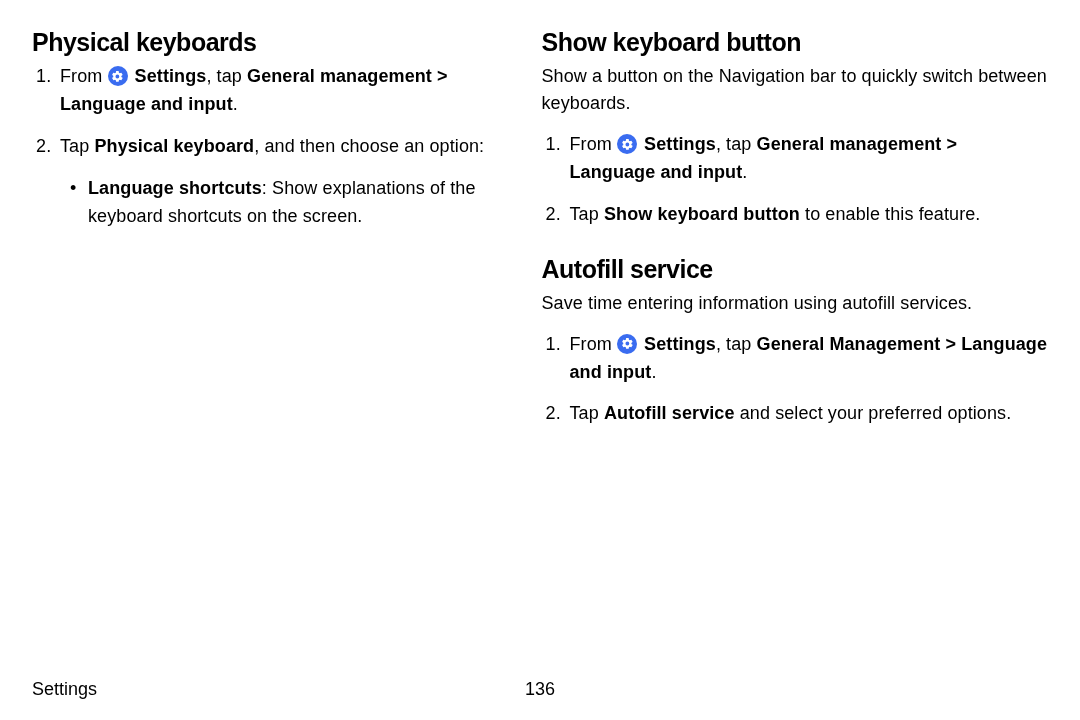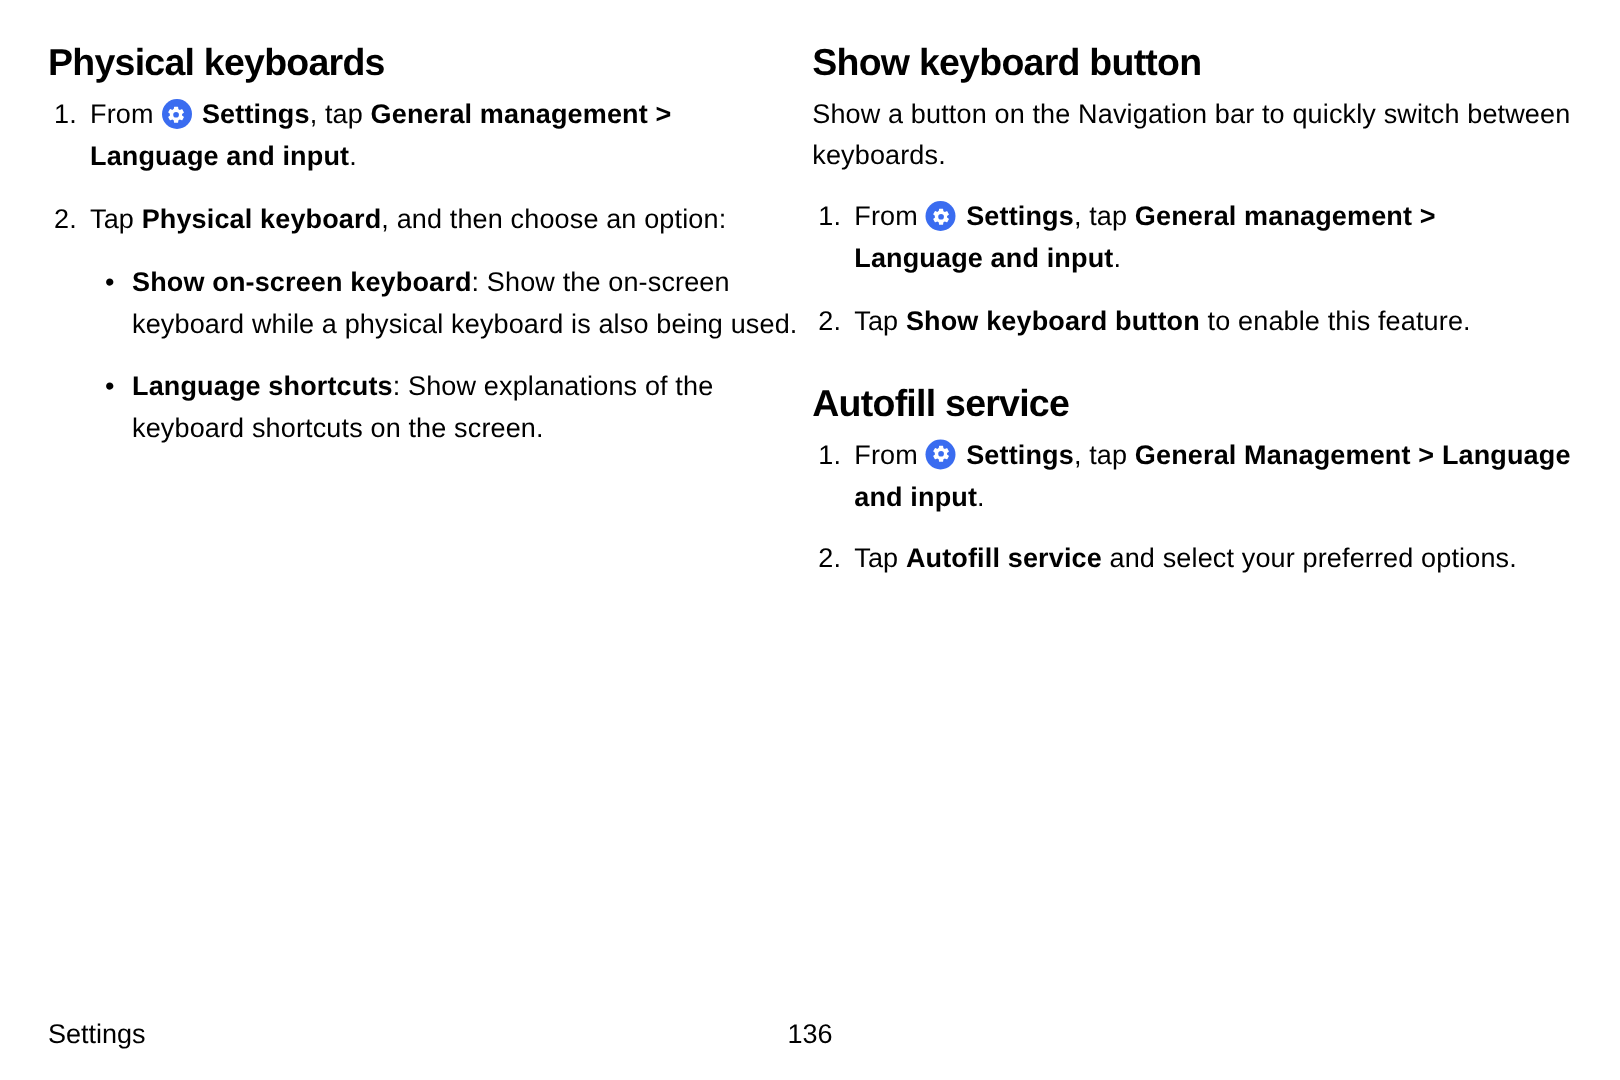--- a/index.html
+++ b/index.html
@@ -112,21 +112,20 @@
           <span>From </span><span class="gear-icon">
               <svg viewBox="0 0 24 24">
                 <path d="M19.14,12.94a7.07,7.07,0,0,0,.05-.94,7.07,7.07,0,0,0-.05-.94l2.11-1.65a.5.5,0,0,0,.12-.64l-2-3.46a.5.5,0,0,0-.61-.22l-2.49,1a7,7,0,0,0-1.62-.94l-.38-2.65A.5.5,0,0,0,13.78,2H9.78a.5.5,0,0,0-.49.42L8.91,5.07a7,7,0,0,0-1.62.94l-2.49-1a.5.5,0,0,0-.61.22l-2,3.46a.5.5,0,0,0,.12.64L4.42,11a7.07,7.07,0,0,0-.5.94,7.07,7.07,0,0,0,.5.94L2.31,14.53a.5.5,0,0,0-.12.64l2,3.46a.5.5,0,0,0,.61.22l2.49-1a7,7,0,0,0,1.62.94l.38,2.65a.5.5,0,0,0,.49.42h4a.5.5,0,0,0,.49-.42l.38-2.65a7,7,0,0,0,1.62-.94l2.49,1a.5.5,0,0,0,.61-.22l2-3.46a.5.5,0,0,0-.12-.64ZM11.78,15.5A3.5,3.5,0,1,1,15.28,12,3.5,3.5,0,0,1,11.78,15.5Z"></path>
               </svg>
             </span>
           <span class="b">Settings</span><span>, tap </span><span class="b">General management</span><span class="b"> &gt; </span><span class="b">Language and input</span><span>.</span>
         </li>
         <li>
           <span>Tap </span><span class="b">Physical keyboard</span><span>, and then choose an option:</span>
           <ul>
-            <li><span class="b">Show on-screen keyboard</span><span>: Show the on-screen keyboard while a physical keyboard is also being used.</span></li>
             <li><span class="b">Language shortcuts</span><span>: Show explanations of the keyboard shortcuts on the screen.</span></li>
           </ul>
         </li>
       </ol>
     </div>
 
     <div class="col">
       <h2>Show keyboard button</h2>
       <p class="intro">Show a button on the Navigation bar to quickly switch between keyboards.</p>
       <ol>
@@ -137,20 +136,21 @@
               </svg>
             </span>
           <span class="b">Settings</span><span>, tap </span><span class="b">General management</span><span class="b"> &gt; </span><span class="b">Language and input</span><span>.</span>
         </li>
         <li>
           <span>Tap </span><span class="b">Show keyboard button</span><span> to enable this feature.</span>
         </li>
       </ol>
 
       <h2 class="section-gap">Autofill service</h2>
+      <p class="intro">Save time entering information using autofill services.</p>
       <ol>
         <li>
           <span>From </span><span class="gear-icon">
               <svg viewBox="0 0 24 24">
                 <path d="M19.14,12.94a7.07,7.07,0,0,0,.05-.94,7.07,7.07,0,0,0-.05-.94l2.11-1.65a.5.5,0,0,0,.12-.64l-2-3.46a.5.5,0,0,0-.61-.22l-2.49,1a7,7,0,0,0-1.62-.94l-.38-2.65A.5.5,0,0,0,13.78,2H9.78a.5.5,0,0,0-.49.42L8.91,5.07a7,7,0,0,0-1.62.94l-2.49-1a.5.5,0,0,0-.61.22l-2,3.46a.5.5,0,0,0,.12.64L4.42,11a7.07,7.07,0,0,0-.5.94,7.07,7.07,0,0,0,.5.94L2.31,14.53a.5.5,0,0,0-.12.64l2,3.46a.5.5,0,0,0,.61.22l2.49-1a7,7,0,0,0,1.62.94l.38,2.65a.5.5,0,0,0,.49.42h4a.5.5,0,0,0,.49-.42l.38-2.65a7,7,0,0,0,1.62-.94l2.49,1a.5.5,0,0,0,.61-.22l2-3.46a.5.5,0,0,0-.12-.64ZM11.78,15.5A3.5,3.5,0,1,1,15.28,12,3.5,3.5,0,0,1,11.78,15.5Z"></path>
               </svg>
             </span>
           <span class="b">Settings</span><span>, tap </span><span class="b">General Management</span><span class="b"> &gt; </span><span class="b">Language and input</span><span>.</span>
         </li>
         <li>

